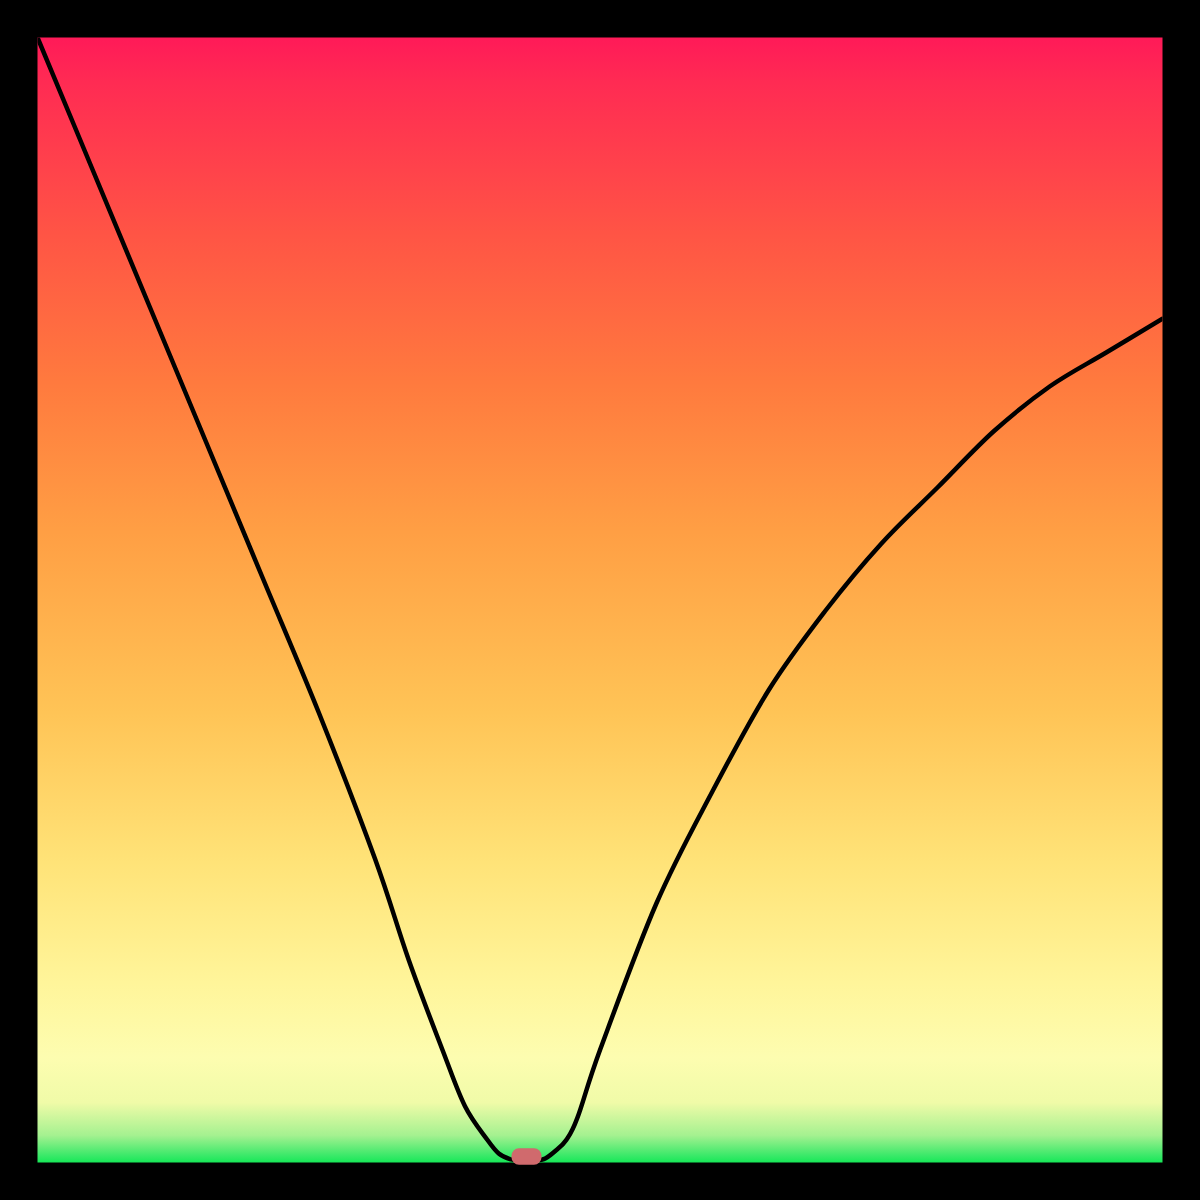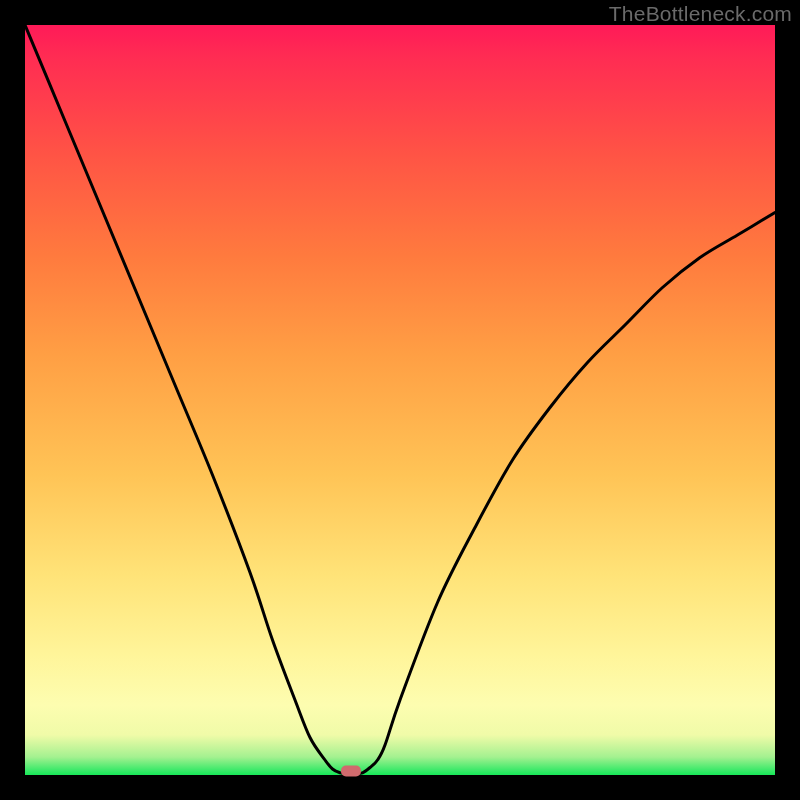--- a/index.html
+++ b/index.html
@@ -72,14 +72,13 @@
 
   <div class="plot-area">
 
     <svg class="curve" viewBox="0 0 750 750" preserveAspectRatio="none">
       <path id="curve-path" d="M 0.0 0.0 C 6.3 15.0, 25.0 60.0, 37.5 90.0 C 50.0 120.0, 62.5 150.0, 75.0 180.0 C 87.5 210.0, 100.0 240.0, 112.5 270.0 C 125.0 300.0, 137.5 330.0, 150.0 360.0 C 162.5 390.0, 175.0 418.8, 187.5 450.0 C 200.0 481.3, 215.0 520.0, 225.0 547.5 C 235.0 575.0, 240.0 593.8, 247.5 615.0 C 255.0 636.3, 263.8 658.8, 270.0 675.0 C 276.3 691.3, 280.0 702.5, 285.0 712.5 C 290.0 722.5, 296.3 729.8, 300.0 735.0 C 303.8 740.3, 305.0 741.9, 307.5 744.0 C 310.0 746.1, 312.5 747.0, 315.0 747.8 C 317.5 748.5, 320.0 748.4, 322.5 748.5 C 325.0 748.6, 327.5 748.6, 330.0 748.5 C 332.5 748.4, 335.0 748.8, 337.5 747.8 C 340.0 746.8, 342.5 744.6, 345.0 742.5 C 347.5 740.4, 350.0 738.8, 352.5 735.0 C 355.0 731.3, 356.3 730.0, 360.0 720.0 C 363.8 710.0, 366.3 698.8, 375.0 675.0 C 383.8 651.3, 400.0 606.3, 412.5 577.5 C 425.0 548.8, 437.5 526.3, 450.0 502.5 C 462.5 478.8, 475.0 455.0, 487.5 435.0 C 500.0 415.0, 512.5 398.8, 525.0 382.5 C 537.5 366.3, 550.0 351.2, 562.5 337.5 C 575.0 323.7, 587.5 312.5, 600.0 300.0 C 612.5 287.5, 625.0 273.8, 637.5 262.5 C 650.0 251.3, 662.5 241.3, 675.0 232.5 C 687.5 223.8, 700.0 217.5, 712.5 210.0 C 725.0 202.5, 743.8 191.3, 750.0 187.5" fill="none" stroke="#000" stroke-width="3" stroke-linecap="round" stroke-linejoin="round"></path>
     </svg>
 
     <div id="marker" class="marker" style="left: 326.25px; top: 746.25px;"></div>
   </div>
 
-  <div class="watermark">TheBottleneck.com</div>
 </div>
 
 </body></html>

